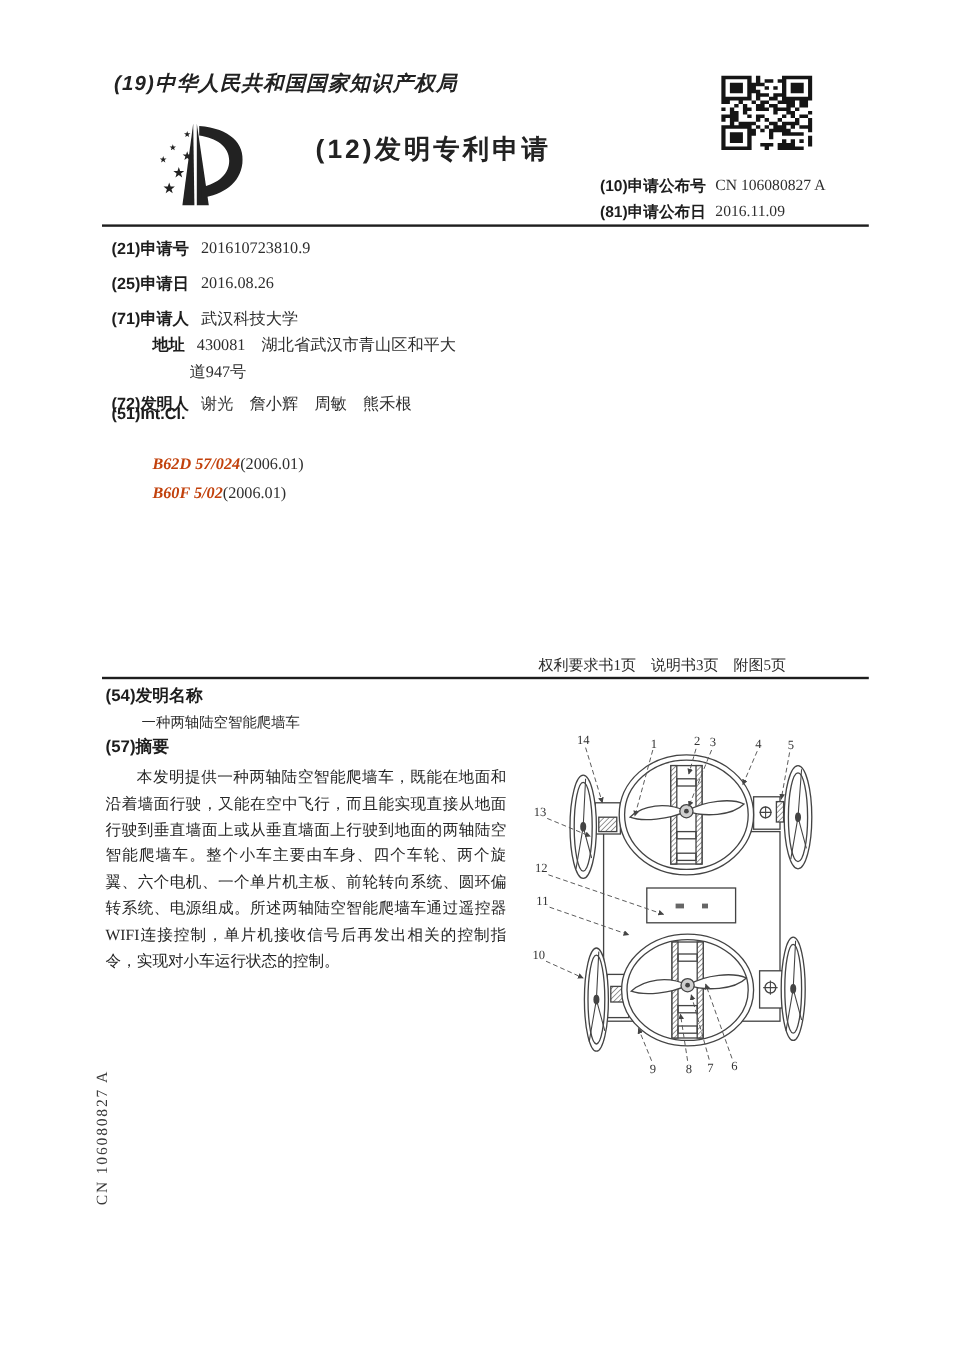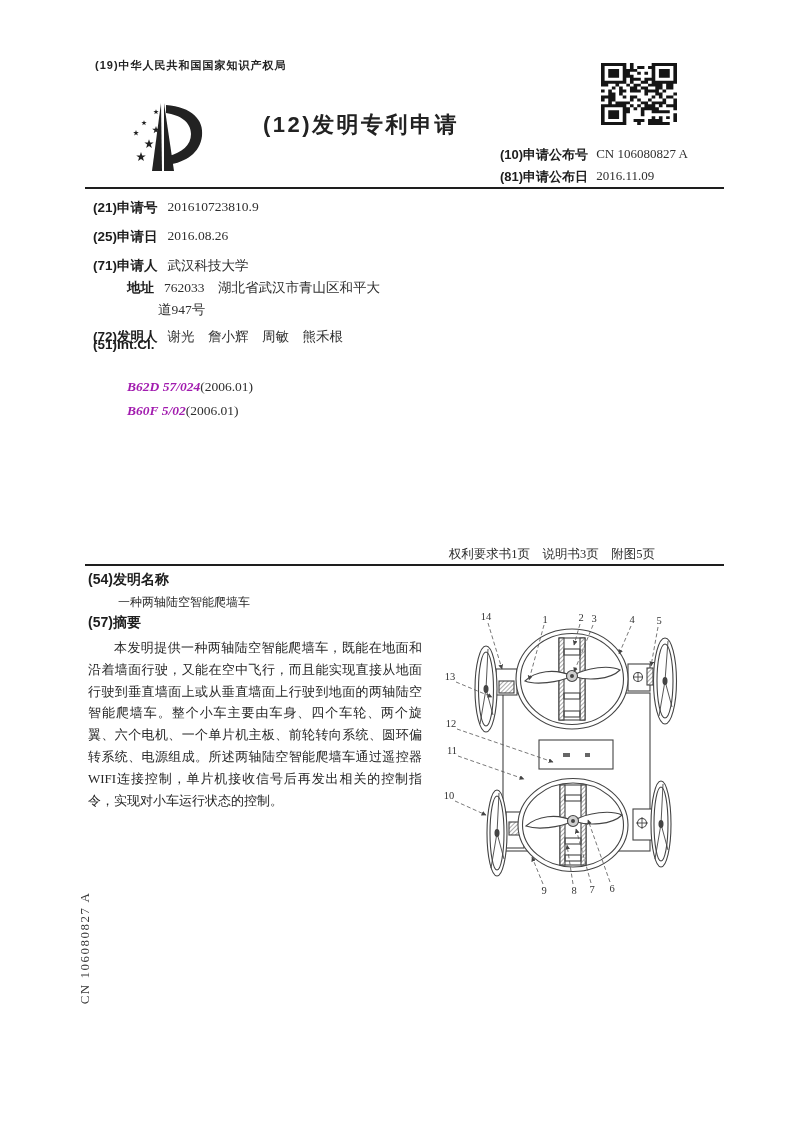--- a/index.html
+++ b/index.html
@@ -4,38 +4,38 @@
 <style>
   html,body{margin:0;padding:0;background:#888;}
   .page{
     position:relative;width:800px;height:1131px;margin:0 auto;
     background:#fff;outline:1px solid #b8b8b8;overflow:hidden;
     font-family:"Liberation Sans",sans-serif;color:#222;
   }
   .abs{position:absolute;}
   .cjk-b{font-family:Liberation Sans, sans-serif;font-weight:700;color:#1d1d1d;}
   .serif{font-family:"Liberation Serif",serif;color:#2e2e2e;}
-  .office{left:95px;top:58px;font-size:11px;font-weight:700;letter-spacing:1px;}
+  .office{left:95px;top:58px;font-size:17px;font-weight:700;letter-spacing:1px;font-style:italic;}
   .doc-type{left:263px;top:110px;font-size:22px;font-weight:700;letter-spacing:2.5px;}
   .pub-line{display:flex;gap:8px;font-size:13px;white-space:nowrap;}
   .pub-no{left:500px;top:146px;}
   .pub-date{left:500px;top:168px;}
   .rule{background:#1e1e1e;height:2px;width:639px;left:85px;}
   .rule-top{top:187px;}
   .rule-mid{top:564px;}
   .row{display:flex;gap:10px;font-size:13.5px;white-space:nowrap;left:93px;}
   .row .lbl{font-weight:700;color:#1d1d1d;}
   .row .val{font-family:"Liberation Serif",serif;color:#2e2e2e;}
   .r21{top:199px;}.r22{top:228px;}.r71{top:257px;}
   .raddr{top:279px;left:127px;}
   .raddr2{top:301px;left:158px;font-size:13.5px;}
   .r72{top:328px;}.r51{top:337px;align-items:flex-end;}
   .rcl{left:127px;font-size:13.5px;white-space:nowrap;}
   .rcl1{top:379px;}.rcl2{top:403px;}
-  .code{font-family:"Liberation Serif",serif;font-style:italic;font-weight:700;color:#a21caf;}
+  .code{font-family:"Liberation Serif",serif;font-style:italic;font-weight:700;color:#c2410c;}
   .ver{font-family:"Liberation Serif",serif;color:#2e2e2e;}
   .pages-info{left:420px;top:546px;width:235px;text-align:right;font-size:12.5px;
     font-family:"Liberation Serif",serif;color:#2a2a2a;}
   .sec-lbl{font-size:14px;font-weight:700;color:#1d1d1d;}
   .t54{left:88px;top:571px;}
   .inv-title{left:118px;top:594px;font-size:12px;font-family:"Liberation Serif",serif;color:#2a2a2a;}
   .t57{left:88px;top:614px;}
   .abstract{left:88px;top:637px;width:334px;font-size:13px;line-height:21.8px;
     text-align:justify;text-indent:2em;font-family:"Liberation Serif",serif;color:#262626;}
   .figure{left:430px;top:593px;}
@@ -92,21 +92,21 @@
   <div class="abs row r22">
     <span class="lbl">(25)申请日</span>
     <span class="val">2016.08.26</span>
   </div>
   <div class="abs row r71">
     <span class="lbl">(71)申请人</span>
     <span class="val">武汉科技大学</span>
   </div>
   <div class="abs row raddr">
     <span class="lbl">地址</span>
-    <span class="val">762033　湖北省武汉市青山区和平大</span>
+    <span class="val">430081　湖北省武汉市青山区和平大</span>
   </div>
   <div class="abs raddr2 serif">道947号</div>
   <div class="abs row r72">
     <span class="lbl">(72)发明人</span>
     <span class="val">谢光　詹小辉　周敏　熊禾根</span>
   </div>
   <div class="abs row r51">
     <span class="lbl">(51)Int.Cl.</span>
   </div>
   <div class="abs rcl rcl1">

